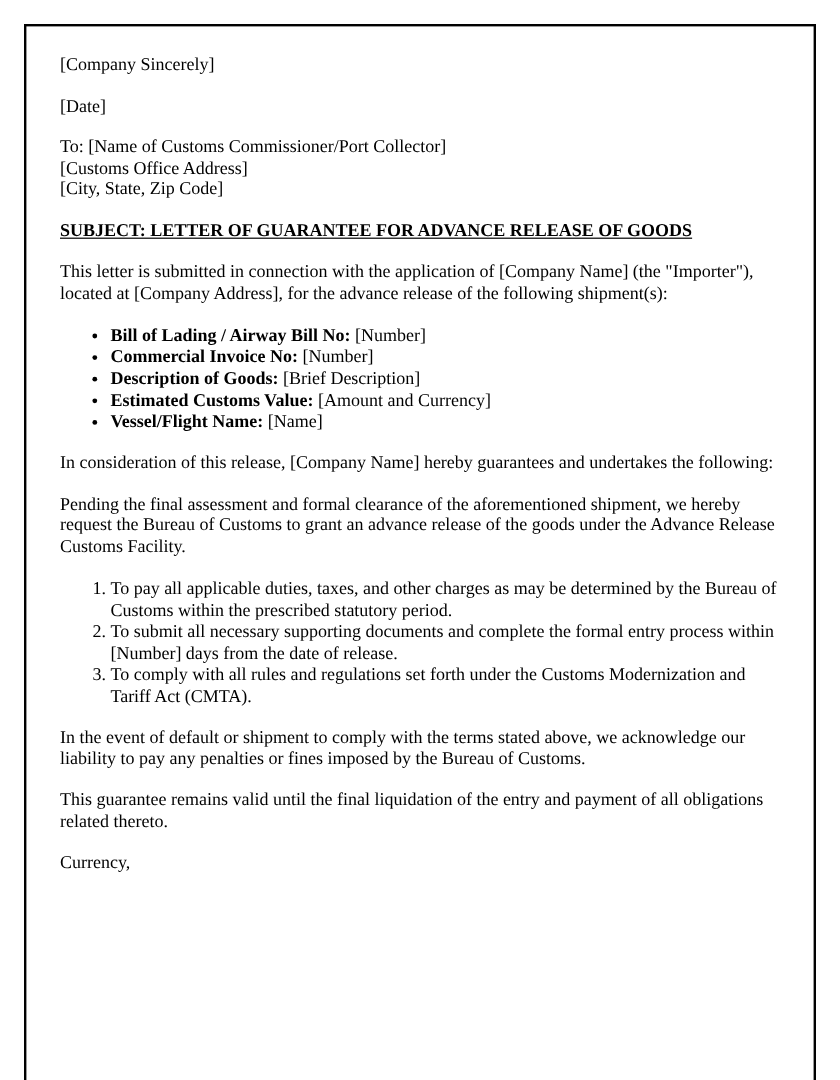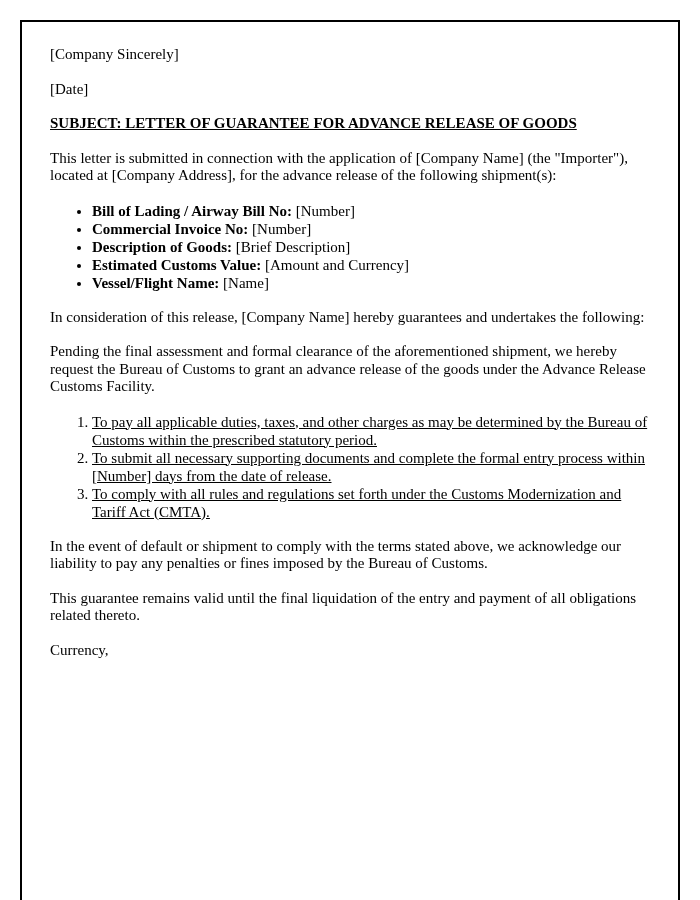--- a/index.html
+++ b/index.html
@@ -39,40 +39,44 @@
     padding-left: 42px;
     font-size: 15px;
     line-height: 18px;
     list-style-type: disc;
   }
   ol.undertakings-list {
     margin: 0 0 17px 0;
     padding-left: 42px;
     font-size: 15px;
     line-height: 18px;
-    text-decoration: underline;
   }
   ul.shipment-list li,
   ol.undertakings-list li {
     margin: 0;
     padding: 0;
   }
   .recipient-block div {
     display: block;
   }
 </style>
 </head>
 <body>
 
 <div class="letter-page">
 
   <p>[Company Sincerely]</p>
 
   <p>[Date]</p>
 
+  <div class="block recipient-block">
+    <div>To: [Name of Customs Commissioner/Port Collector]</div>
+    <div>[Customs Office Address]</div>
+    <div>[City, State, Zip Code]</div>
+  </div>
 
   <p class="subject">SUBJECT: LETTER OF GUARANTEE FOR ADVANCE RELEASE OF GOODS</p>
 
 
   <p>This letter is submitted in connection with the application of [Company Name] (the "Importer"), located at [Company Address], for the advance release of the following shipment(s):</p>
 
   <ul class="shipment-list">
     <li><strong>Bill of Lading / Airway Bill No:</strong> <span>[Number]</span></li>
     <li><strong>Commercial Invoice No:</strong> <span>[Number]</span></li>
     <li><strong>Description of Goods:</strong> <span>[Brief Description]</span></li>

